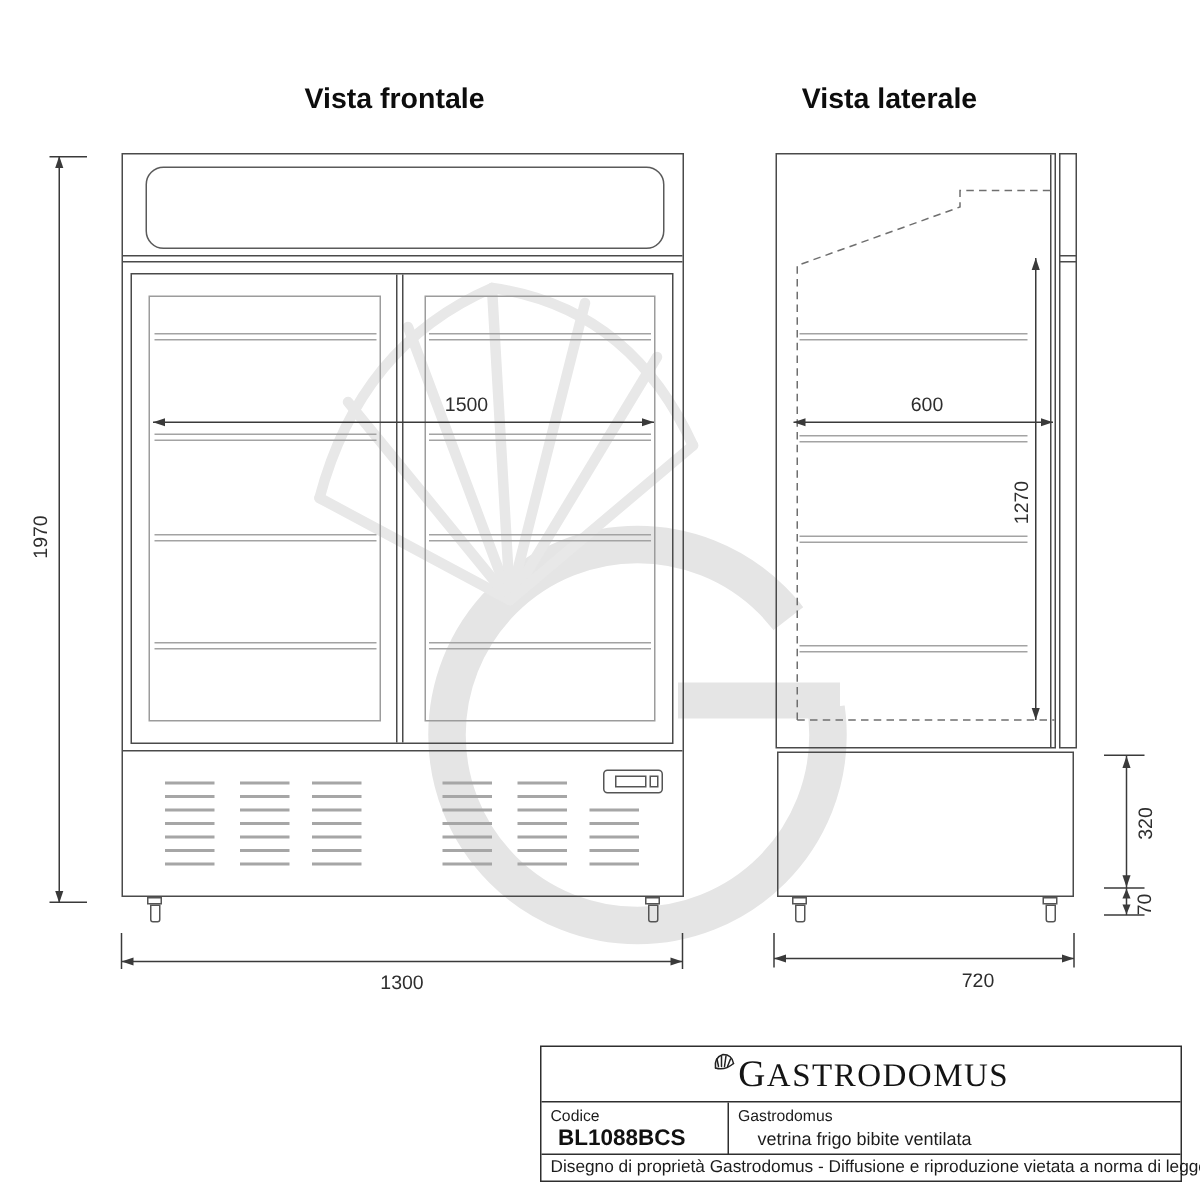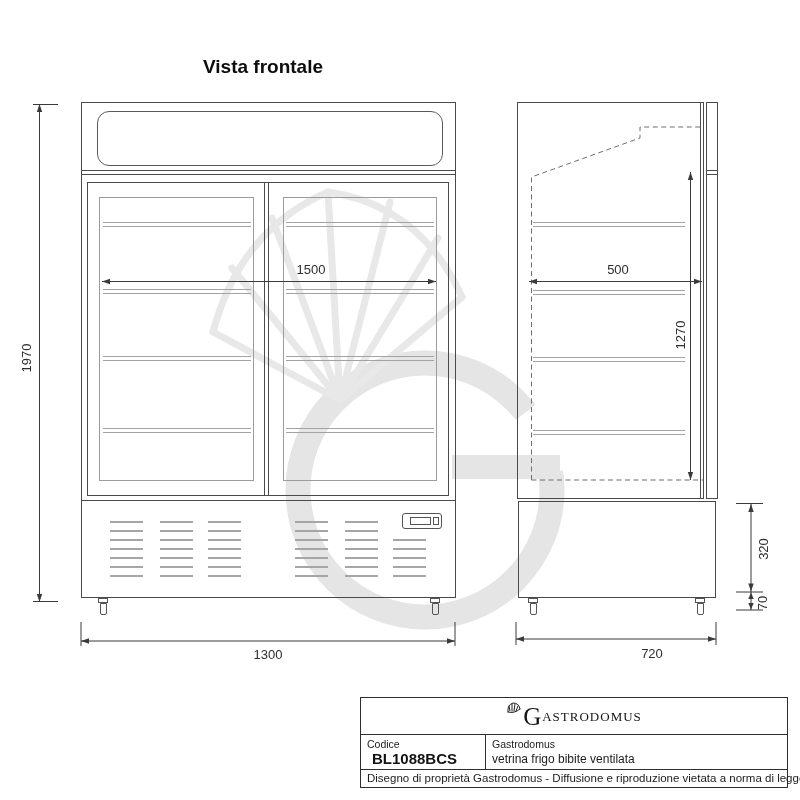--- a/index.html
+++ b/index.html
@@ -24,21 +24,21 @@
   .panel .disp{position:absolute;left:7px;top:3px;width:21px;height:8px;border:1px solid #555;box-sizing:border-box;}
   .panel .btn{position:absolute;left:30px;top:3px;width:6px;height:8px;border:1px solid #555;box-sizing:border-box;}
   
   .tblock{position:absolute;left:360px;top:697px;width:428px;height:91px;border:1px solid #2e2e2e;
           box-sizing:border-box;z-index:5;background:#fff;}
   .tb-line-h{position:absolute;left:0;width:100%;height:0;border-top:1px solid #2e2e2e;}
   .tb-line-v{position:absolute;top:37px;height:35px;width:0;border-left:1px solid #2e2e2e;}
   .brand-row{position:absolute;left:0;top:0;width:100%;height:37px;display:flex;align-items:center;justify-content:center;}
   .brand-text{font-family:"Liberation Serif",serif;color:#141414;letter-spacing:1px;white-space:nowrap;}
   .brand-initial{font-size:25px;}
-  .brand-rest{font-size:13px;}
+  .brand-rest{font-size:22px;}
   .lbl{position:absolute;font-size:10.5px;color:#1c1c1c;}
   .code-val{position:absolute;font-size:15px;font-weight:bold;color:#111;}
   .desc-val{position:absolute;font-size:12px;color:#1c1c1c;}
   .note{position:absolute;font-size:11.5px;color:#1c1c1c;white-space:nowrap;}
 </style>
 </head>
 <body>
 
 <div class="page">
 
@@ -54,20 +54,21 @@
       <path d="M340,400 L272,218"></path>
       <path d="M340,400 L328,192"></path>
       <path d="M340,400 L390,202"></path>
       <path d="M340,400 L438,238"></path>
       <path d="M340,400 L462,297"></path>
       <path d="M213,332 Q240,230 328,192 Q420,205 462,297"></path>
     </g>
   </svg>
 
   <div class="view-title" style="left:163px;top:56px;width:200px;">Vista frontale</div>
+  <div class="view-title" style="left:493px;top:56px;width:200px;">Vista laterale</div>
 
   <div>
     <div class="box" style="left:81px;top:102px;width:375px;height:496px;"></div>
     <div class="box" style="left:97px;top:111px;width:346px;height:55px;border-radius:12px;border-color:#5a5a5a;"></div>
     <div class="line-h" style="left:82px;top:170px;width:373px;"></div>
     <div class="line-h" style="left:82px;top:174px;width:373px;"></div>
     <div class="box" style="left:87px;top:182px;width:362px;height:314px;"></div>
     <div class="line-v" style="left:264px;top:183px;height:312px;"></div>
     <div class="line-v" style="left:268px;top:183px;height:312px;"></div>
     <div class="gbox" style="left:99px;top:197px;width:155px;height:284px;"></div>
@@ -152,21 +153,21 @@
       <polygon points="751,609.5 748.3,603 753.7,603"></polygon>
       <polygon points="81,641 89,638.3 89,643.7"></polygon>
       <polygon points="455,641 447,638.3 447,643.7"></polygon>
       <polygon points="516,639 524,636.3 524,641.7"></polygon>
       <polygon points="716,639 708,636.3 708,641.7"></polygon>
     </g>
   </svg>
 
   <div class="dim-text vdim" style="left:5px;top:350px;">1970</div>
   <div class="dim-text" style="left:281px;top:262px;width:60px;">1500</div>
-  <div class="dim-text" style="left:588px;top:262px;width:60px;">500</div>
+  <div class="dim-text" style="left:588px;top:262px;width:60px;">600</div>
   <div class="dim-text vdim" style="left:659px;top:327px;">1270</div>
   <div class="dim-text vdim" style="left:742px;top:541px;">320</div>
   <div class="dim-text vdim" style="left:741px;top:595px;">70</div>
   <div class="dim-text" style="left:238px;top:647px;width:60px;">1300</div>
   <div class="dim-text" style="left:622px;top:646px;width:60px;">720</div>
 
   <div class="tblock">
     <div class="tb-line-h" style="top:36px;"></div>
     <div class="tb-line-h" style="top:71px;"></div>
     <div class="tb-line-v" style="left:124px;"></div>
@@ -180,21 +181,21 @@
           <path d="M10,10 L12,5"></path>
           <path d="M2,11 Q8,13 14,8"></path>
         </g>
       </svg>
       <span class="brand-text brand-initial">G</span>
         <span class="brand-text brand-rest">ASTRODOMUS</span>
     </div>
     <div class="lbl" style="left:6px;top:40px;">Codice</div>
     <div class="code-val" style="left:11px;top:52px;">BL1088BCS</div>
     <div class="lbl" style="left:131px;top:40px;">Gastrodomus</div>
-    <div class="desc-val" style="left:131px;top:54px;">vetrina frigo bibite ventilata</div>
+    <div class="desc-val" style="left:144px;top:54px;">vetrina frigo bibite ventilata</div>
     <div class="note" style="left:6px;top:74px;">Disegno di proprietà Gastrodomus - Diffusione e riproduzione vietata a norma di legge.</div>
   </div>
 
 <div class="shelf" style="left: 103px; top: 222px; width: 148px;"></div>
     <div class="shelf" style="left: 286px; top: 222px; width: 148px;"></div>
     <div class="shelf" style="left: 103px; top: 288.5px; width: 148px;"></div>
     <div class="shelf" style="left: 286px; top: 288.5px; width: 148px;"></div>
     <div class="shelf" style="left: 103px; top: 356px; width: 148px;"></div>
     <div class="shelf" style="left: 286px; top: 356px; width: 148px;"></div>
     <div class="shelf" style="left: 103px; top: 428px; width: 148px;"></div>

